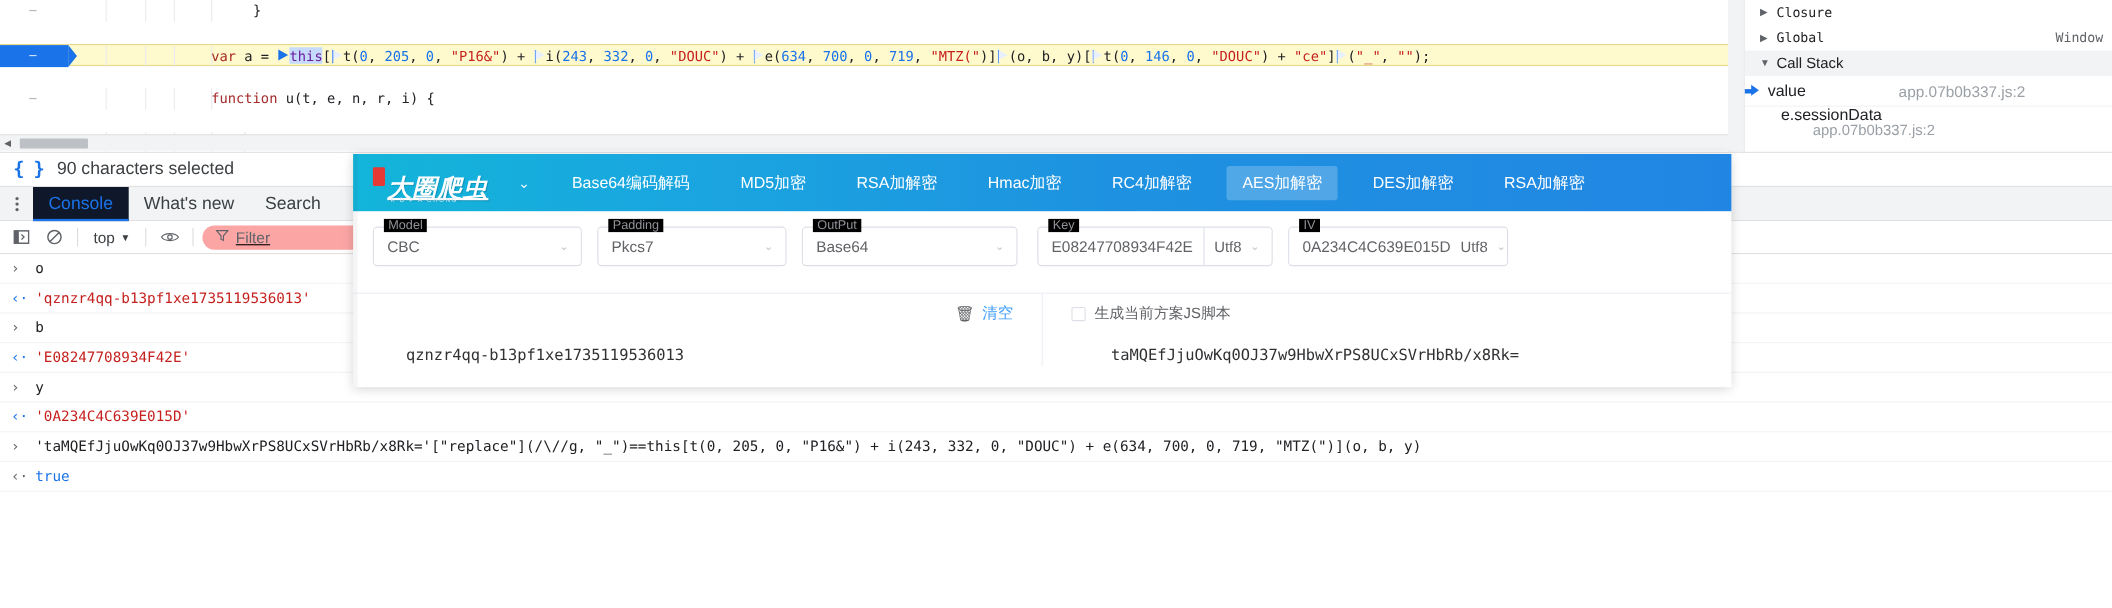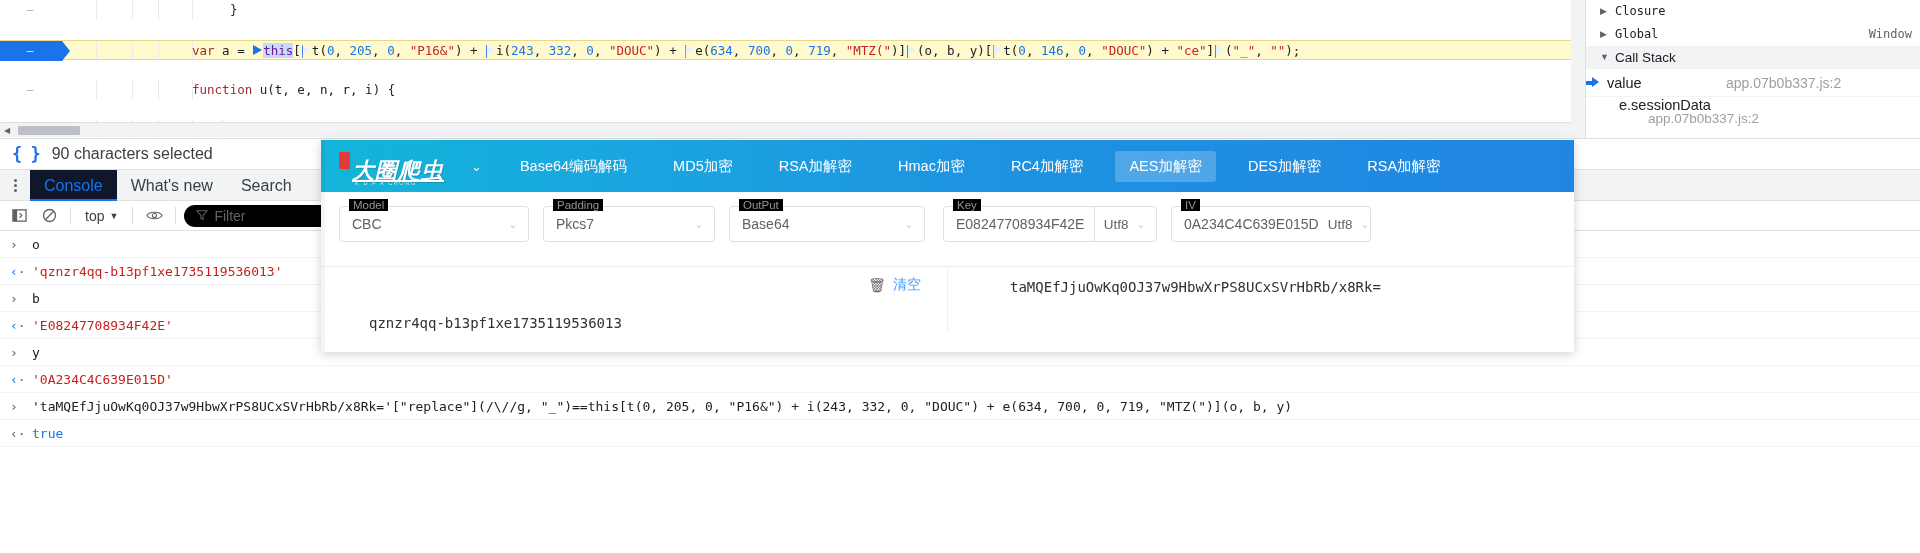--- a/index.html
+++ b/index.html
@@ -168,21 +168,21 @@
     display: flex; align-items: center; padding-left: 6px; gap: 4px;
   }
   .tb-ico { width: 26px; height: 24px; display: flex; align-items: center; justify-content: center; }
   .sep { width: 1px; height: 17px; background: #dadce0; margin: 0 4px; }
   .ctx-sel {
     display: flex; align-items: center; gap: 5px; font-size: 14px; color: #3c4043;
     padding: 0 6px; height: 22px; cursor: pointer;
   }
   .caret { font-size: 9px; color: #3c4043; }
   .filter-box {
-    display: flex; align-items: center; gap: 6px; background: #000000;
+    display: flex; align-items: center; gap: 6px; background: #fca5a5;
     border-radius: 11px; height: 22px; padding: 0 12px; width: 210px; text-decoration: underline;
   }
   .filter-ph { font-size: 14px; color: #5f6368; }
 
   .console-body { position: relative; height: 322px; overflow: hidden; font-size: 0; }
   .cline {
     height: 27px; display: flex; align-items: center; padding-left: 10px;
     border-bottom: 1px solid #f1f3f4; font-family: "DejaVu Sans Mono", monospace;
     font-size: 13px; white-space: nowrap;
   }
@@ -524,19 +524,23 @@
 
         <div class="io-left">
           <div class="io-actions">
             <span class="trash-ico">🗑</span>
             <span class="clear-btn">清空</span>
           </div>
           <div class="io-text">qznzr4qq-b13pf1xe1735119536013</div>
         </div>
 
         <div class="io-right">
+          <div class="chk-row">
+            <span class="chkbox"></span>
+            <span class="chk-label">生成当前方案JS脚本</span>
+          </div>
           <div class="io-text right">taMQEfJjuOwKq0OJ37w9HbwXrPS8UCxSVrHbRb/x8Rk=</div>
         </div>
       </div>
     </div>
   </div>
 
 </div>
 
 </body></html>

